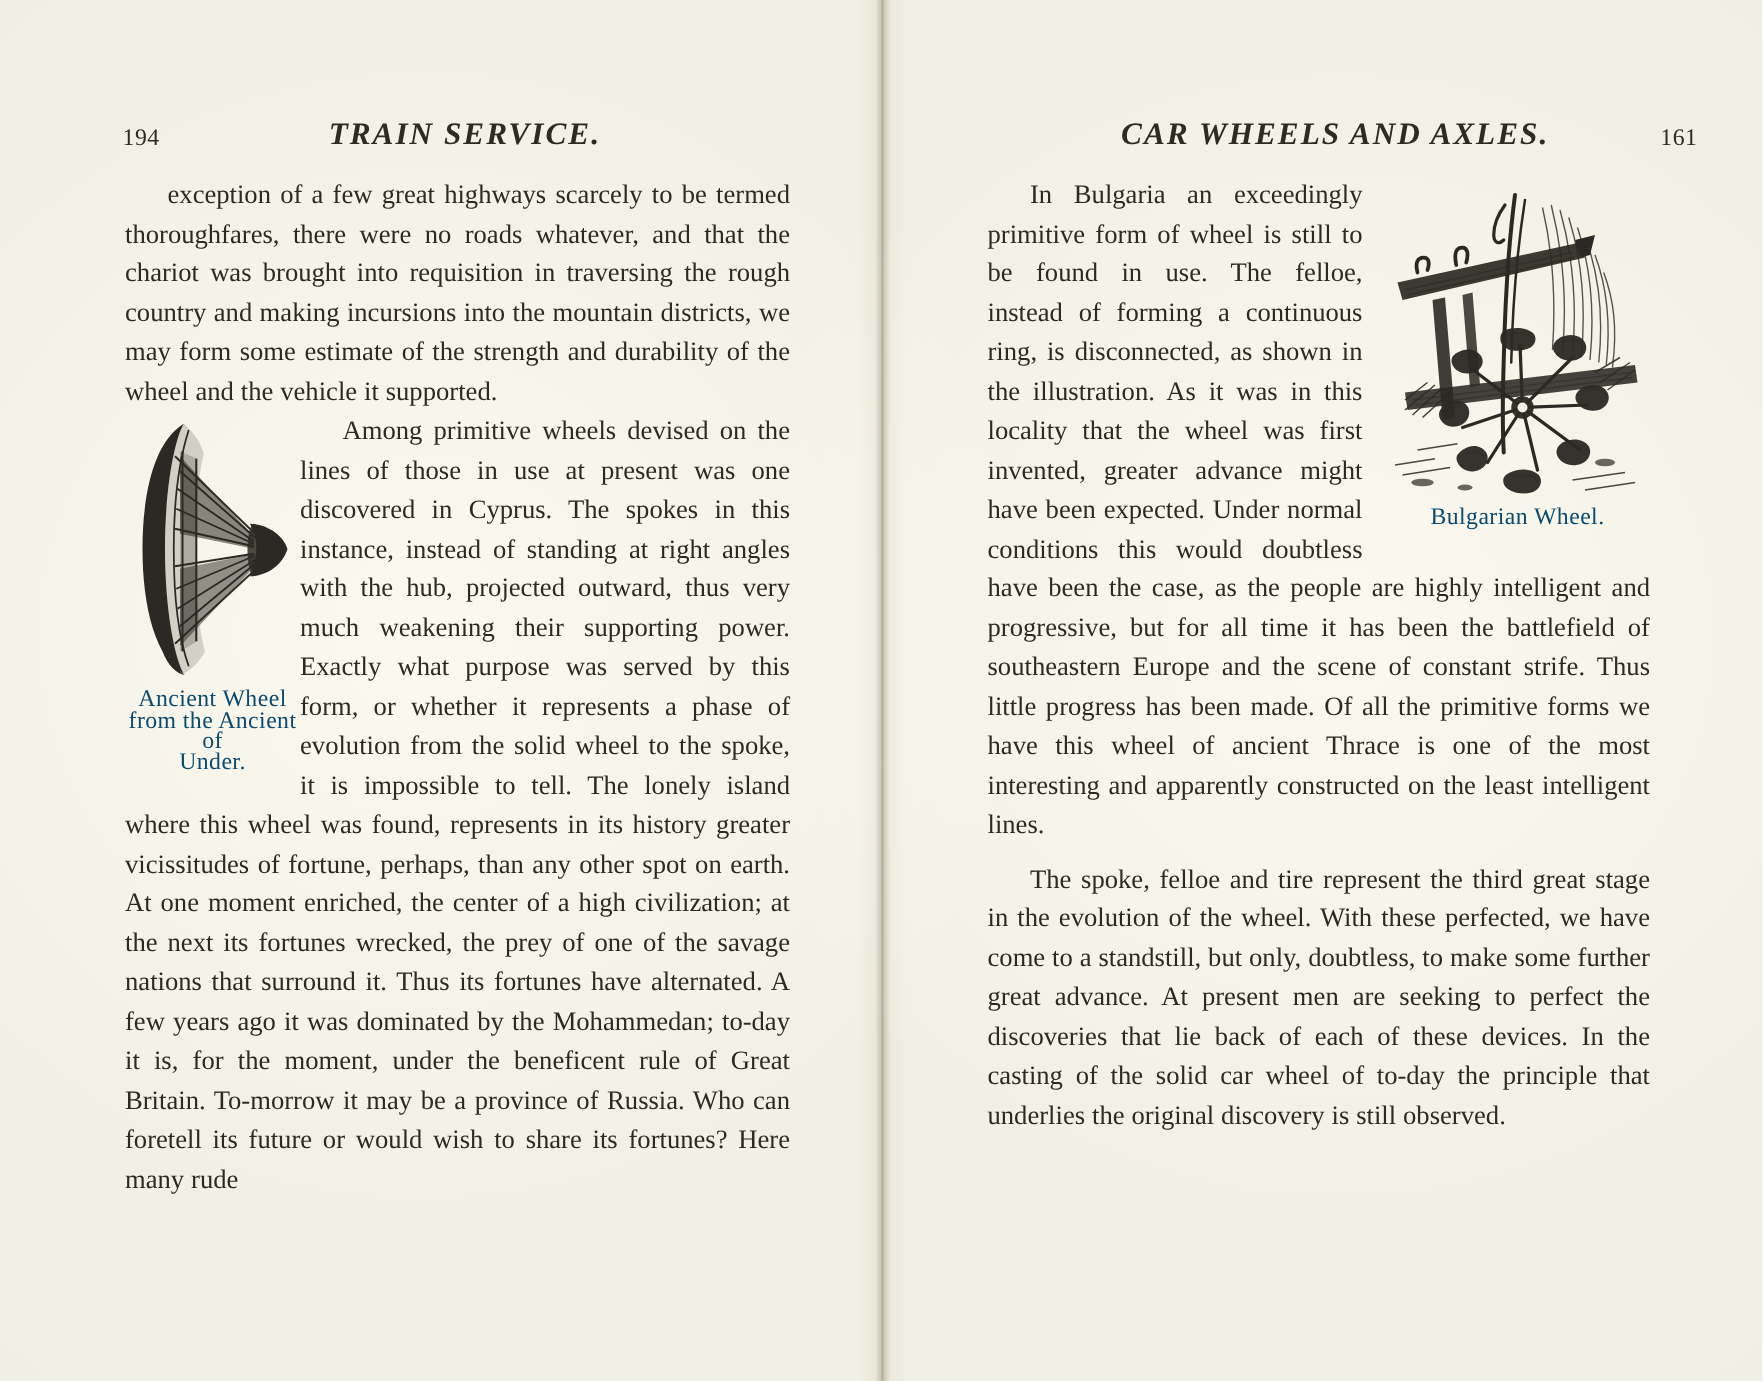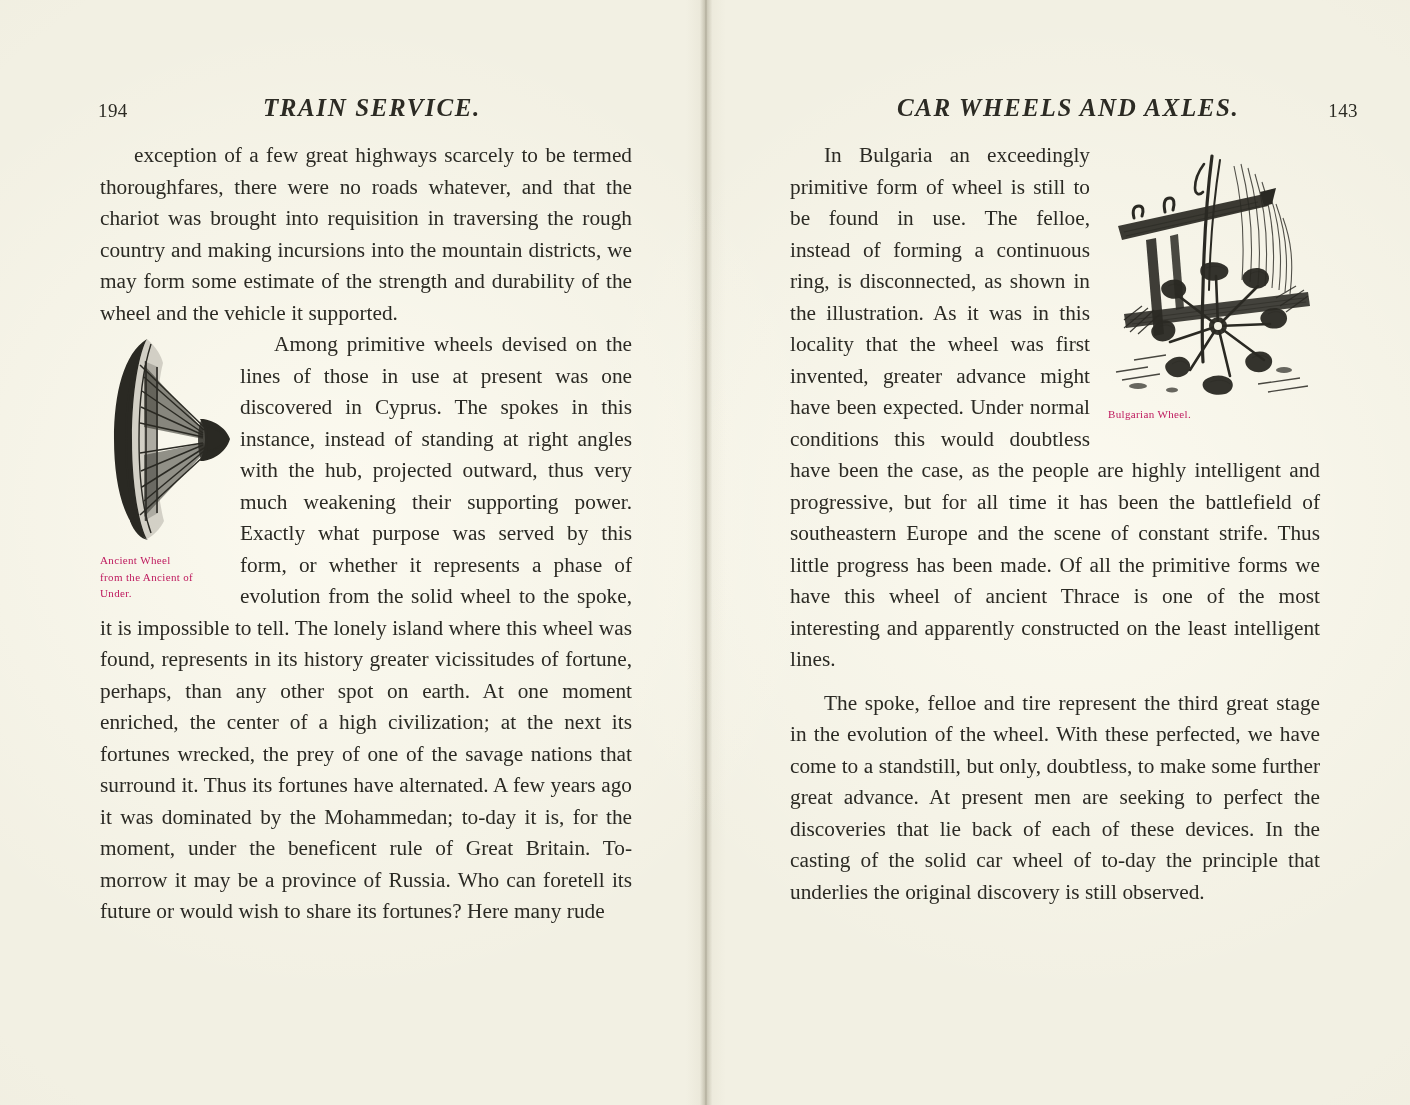--- a/index.html
+++ b/index.html
@@ -122,24 +122,25 @@
   #fig-bulgaria {
     float: right;
     width: 212px;
     margin: 8px 0 4px 18px;
   }
   .figure .art {
     display: block;
     width: 100%;
   }
   .figcap {
-    font-size: 11px;
+    text-align: center;
+    font-size: 19px;
     line-height: 16.5px;
     letter-spacing: 0.35px;
-    color: #be185d;
+    color: #0c4a6e;
     margin-top: 4px;
   }
   #fig-cyprus .figcap  { margin-top: 6px; }
   #fig-bulgaria .figcap{ margin-top: 8px; }
 
   
   .ink      { fill: #2a2923; }
   .ink-s    { stroke: #2a2923; fill: none; }
 </style>
 </head>
@@ -204,21 +205,21 @@
       </figure>
 
       <p class="indent tight">Among primitive wheels devised on the lines of those in use at present was one discovered in Cyprus. The spokes in this instance, instead of standing at right angles with the hub, projected outward, thus very much weakening their supporting power. Exactly what purpose was served by this form, or whether it represents a phase of evolution from the solid wheel to the spoke, it is impossible to tell. The lonely island where this wheel was found, represents in its history greater vicissitudes of fortune, perhaps, than any other spot on earth. At one moment enriched, the center of a high civilization; at the next its fortunes wrecked, the prey of one of the savage nations that surround it. Thus its fortunes have alternated. A few years ago it was dominated by the Mohammedan; to-day it is, for the moment, under the beneficent rule of Great Britain. To-morrow it may be a province of Russia. Who can foretell its future or would wish to share its fortunes? Here many rude</p>
     </div>
   </div>
 
   <div class="leaf" id="leaf-right">
 
     <div class="running-head" id="head-right">
       <span class="head-title">CAR WHEELS AND AXLES.</span>
-      <span class="folio">143</span>
+      <span class="folio">161</span>
     </div>
   </div>
 
   <div class="column" id="col-right">
 
 
     <figure class="figure" id="fig-bulgaria">
       <svg class="art" viewBox="0 0 212 250" xmlns="http://www.w3.org/2000/svg">
         <g>
 

